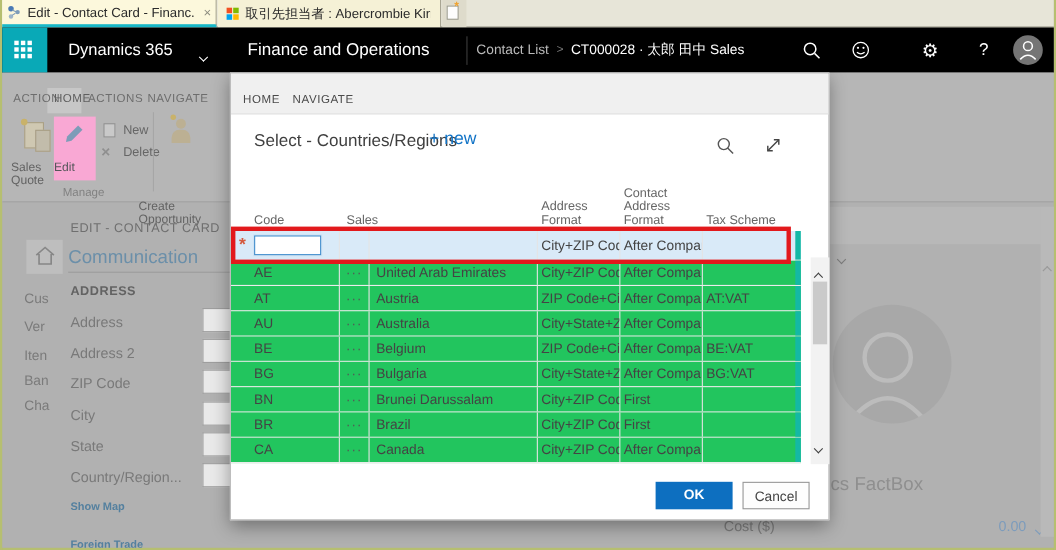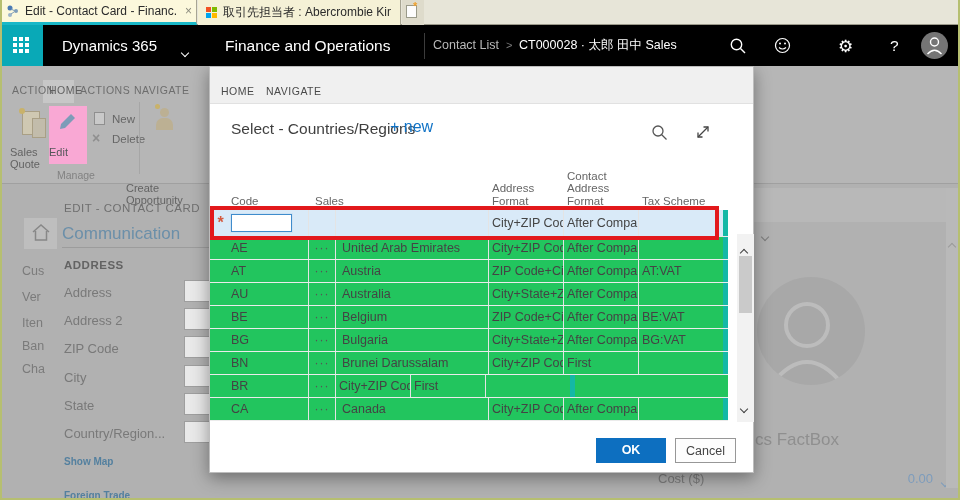--- a/index.html
+++ b/index.html
@@ -319,20 +319,21 @@
           <div class="c-assist">···</div>
           <div class="c-name">Brunei Darussalam</div>
           <div class="c-addr">City+ZIP Code</div>
           <div class="c-contact">First</div>
           <div class="c-tax"></div>
         </div>
         <div class="dlg-row">
           <div class="c-gutter"></div>
           <div class="c-code">BR</div>
           <div class="c-assist">···</div>
+          <div class="c-name">Brazil</div>
           <div class="c-addr">City+ZIP Code</div>
           <div class="c-contact">First</div>
           <div class="c-tax"></div>
         </div>
         <div class="dlg-row">
           <div class="c-gutter"></div>
           <div class="c-code">CA</div>
           <div class="c-assist">···</div>
           <div class="c-name">Canada</div>
           <div class="c-addr">City+ZIP Code</div>

